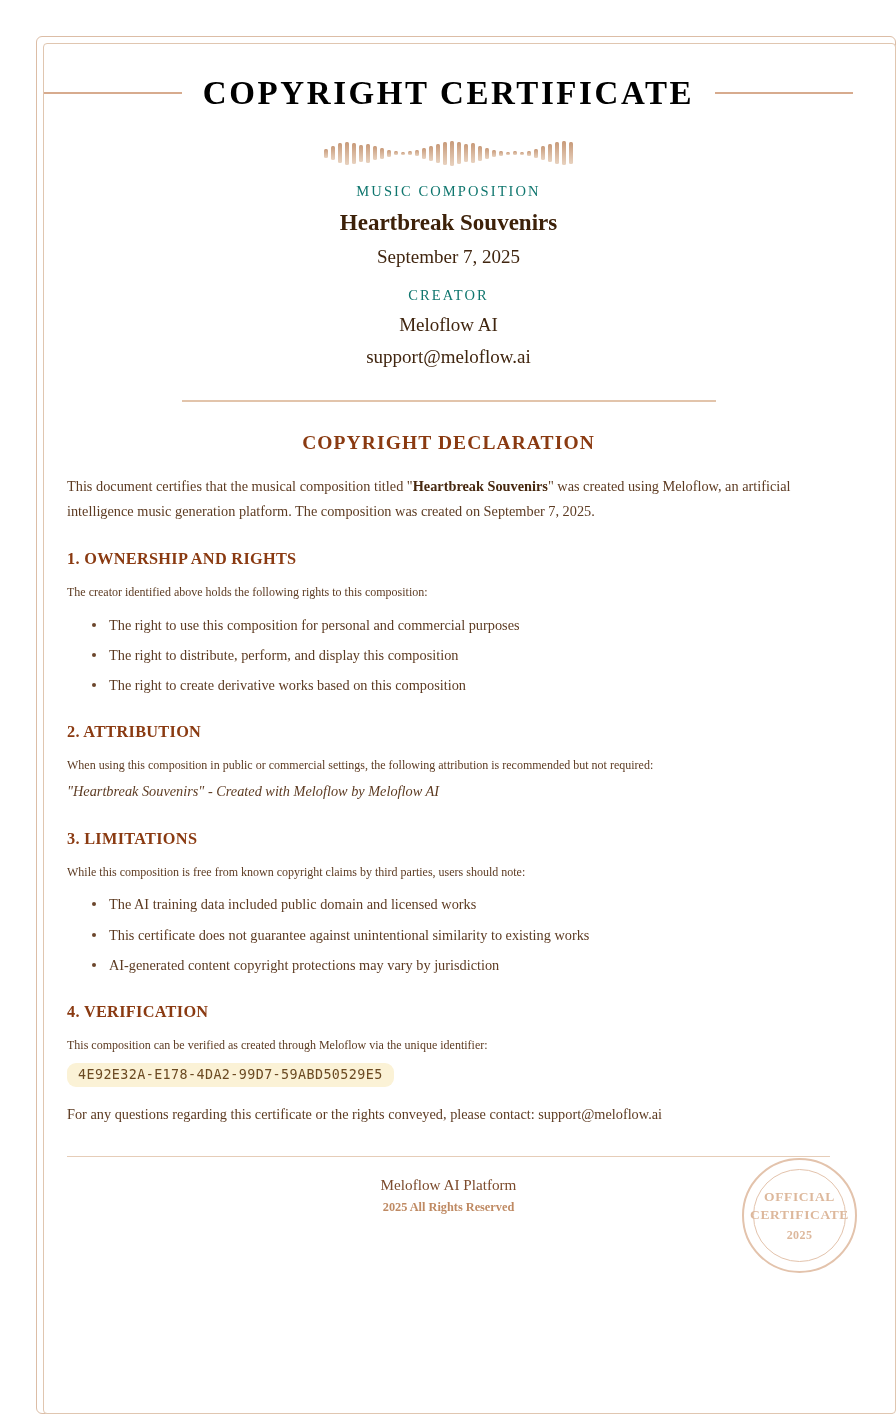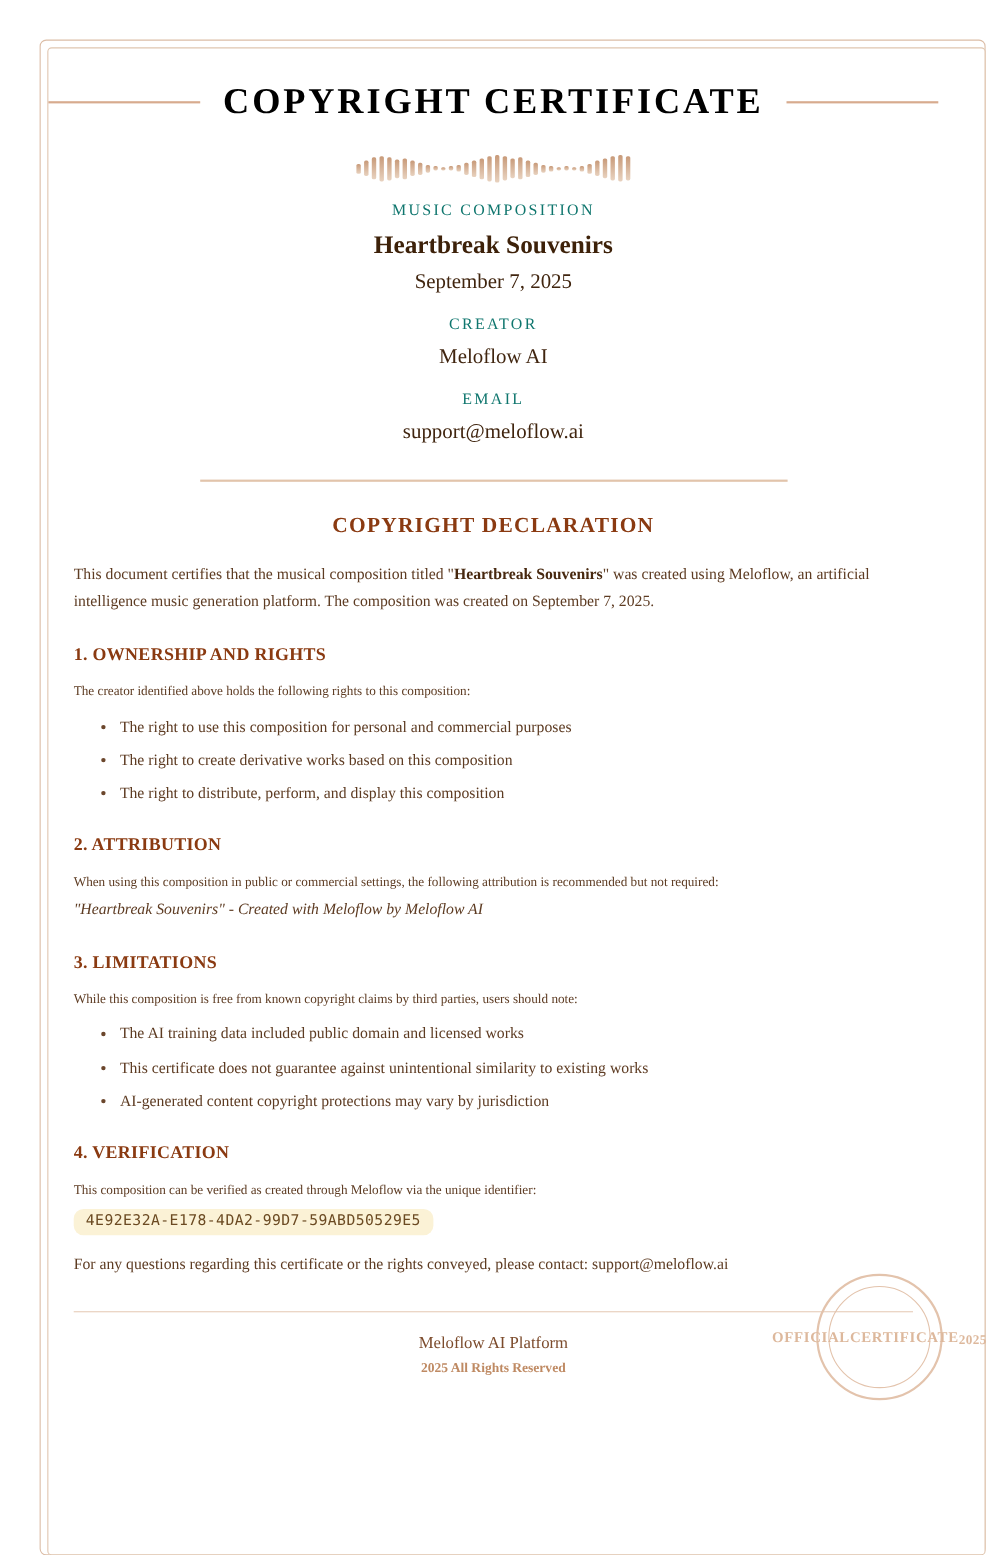--- a/index.html
+++ b/index.html
@@ -208,21 +208,21 @@
     display: flex;
     align-items: center;
     justify-content: center;
   }
   .seal-ring {
     width: 91px;
     height: 91px;
     border: 1.5px solid #e3c3ac;
     border-radius: 50%;
     display: flex;
-    flex-direction: row;
+    flex-direction: column;
     align-items: center;
     justify-content: center;
     text-align: left;
   }
   .seal-line1, .seal-line2 {
     font-size: 13.5px;
     font-weight: bold;
     letter-spacing: 0.6px;
     color: #ddb89c;
     line-height: 1.28;
@@ -310,35 +310,34 @@
     </div>
 
   <div class="meta-label meta-first">MUSIC COMPOSITION</div>
   <div class="meta-value work-title">Heartbreak Souvenirs</div>
 
   <div class="meta-value">September 7, 2025</div>
 
   <div class="meta-label">CREATOR</div>
   <div class="meta-value">Meloflow AI</div>
 
-  <div class="meta-label">EMAIL</div>
   <div class="meta-value">support@meloflow.ai</div>
 
   <div class="mid-divider"></div>
 
   <div class="decl-title">COPYRIGHT DECLARATION</div>
 
   <div class="body-text"><span>This document certifies that the musical composition titled "</span><b>Heartbreak Souvenirs</b><span>" was created using Meloflow, an artificial intelligence music generation platform. The composition was created on September 7, 2025.</span></div>
 
   <div class="section-head">1. OWNERSHIP AND RIGHTS</div>
   <div class="section-intro">The creator identified above holds the following rights to this composition:</div>
   <ul class="rights">
     <li>The right to use this composition for personal and commercial purposes</li>
+    <li>The right to distribute, perform, and display this composition</li>
     <li>The right to create derivative works based on this composition</li>
-    <li>The right to distribute, perform, and display this composition</li>
   </ul>
 
   <div class="section-head">2. ATTRIBUTION</div>
   <div class="section-intro">When using this composition in public or commercial settings, the following attribution is recommended but not required:</div>
   <div class="attr-line">"Heartbreak Souvenirs" - Created with Meloflow by Meloflow AI</div>
 
   <div class="section-head">3. LIMITATIONS</div>
   <div class="section-intro">While this composition is free from known copyright claims by third parties, users should note:</div>
   <ul class="rights">
     <li>The AI training data included public domain and licensed works</li>

